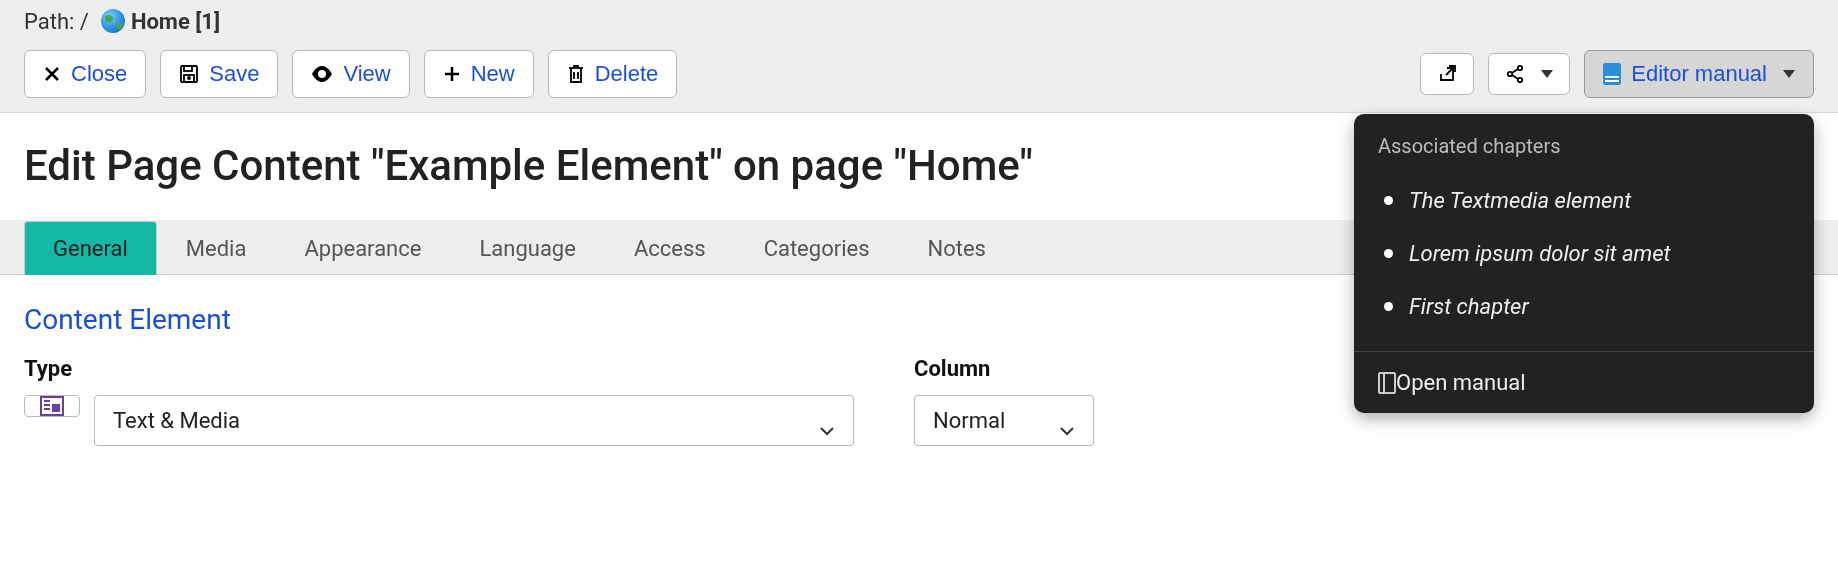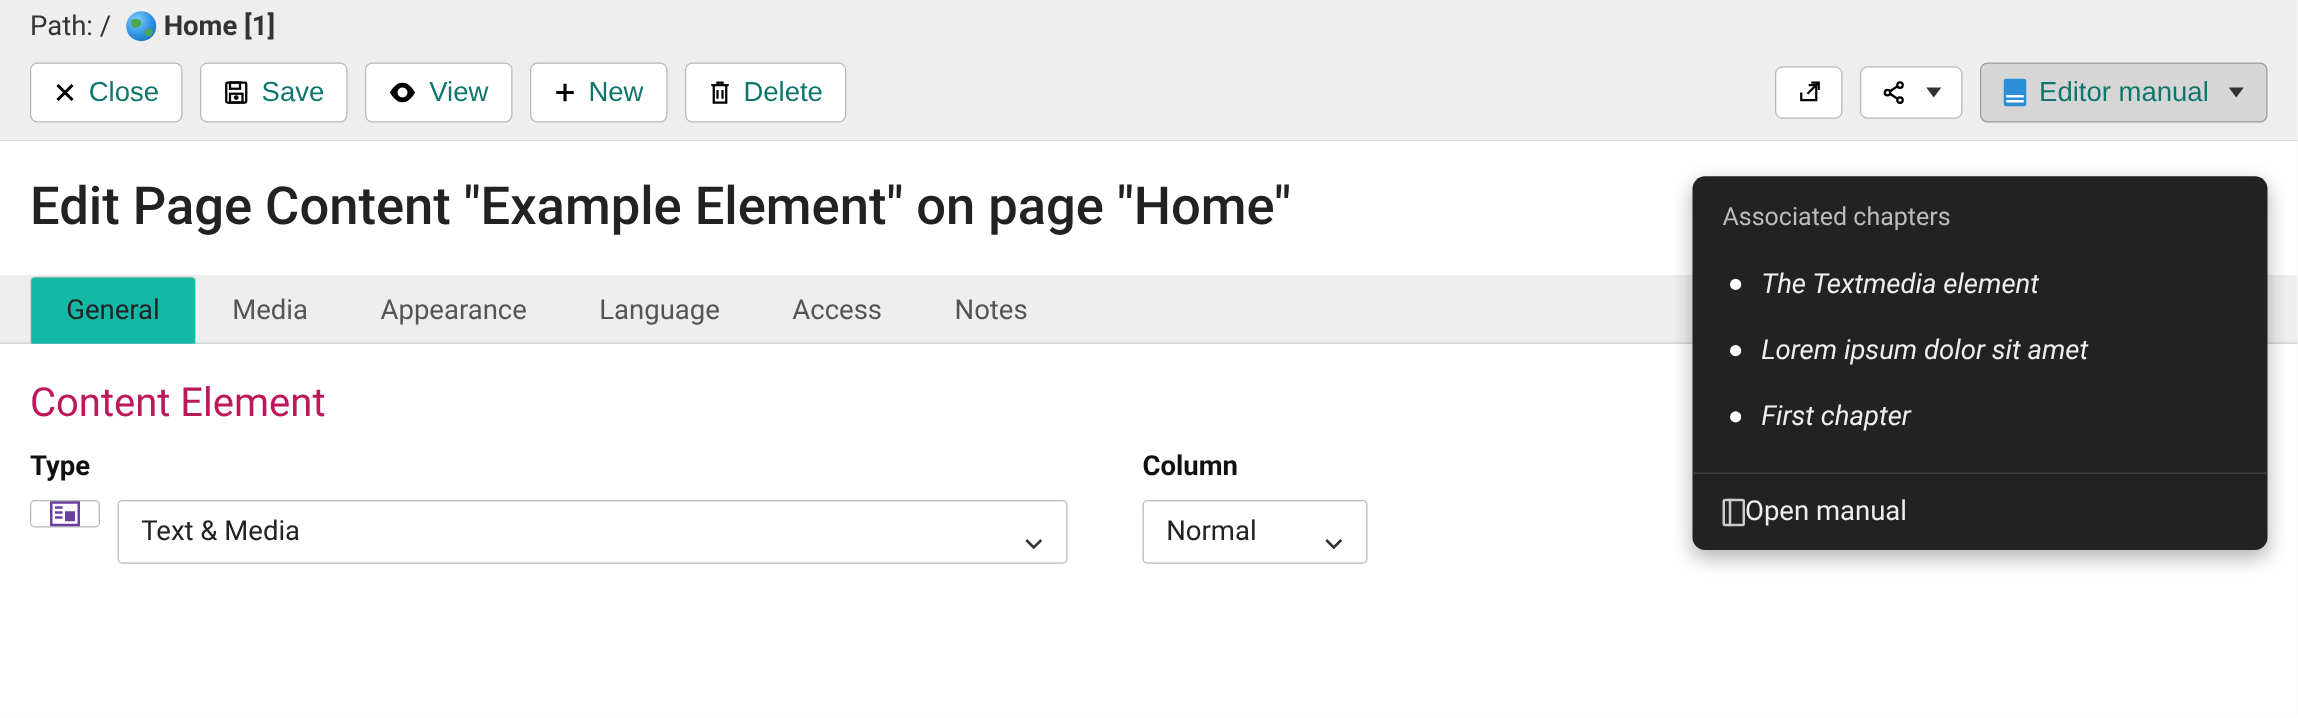--- a/index.html
+++ b/index.html
@@ -57,21 +57,21 @@
   .toolbar-spacer { flex: 1; }
   .btn {
     display: inline-flex;
     align-items: center;
     gap: 10px;
     background: #fff;
     border: 1px solid #b8b8b8;
     border-radius: 6px;
     padding: 10px 18px;
     font-size: 22px;
-    color: #0f766e;
+    color: #1d4ed8;
     cursor: pointer;
     justify-content: space-between;
   }
   .btn.icon-only { padding: 10px 16px; }
   .btn.active {
     background: #d6d6d6;
     border-color: #9a9a9a;
   }
   .icon {
     display:inline-flex;
@@ -129,22 +129,22 @@
     position:relative;
     top:1px;
   }
   .tab.active {
     background:#14b8a6;
     color:#222;
     border-color:#ccc;
     border-radius:4px 4px 0 0;
   }
   .section-title {
-    font-size:32px;
-    color:#be185d;
+    font-size:28px;
+    color:#1d4ed8;
     margin-top:28px;
     margin-bottom:20px;
   }
   .fields {
     display:flex;
     gap:60px;
   }
   .field label {
     display:block;
     font-weight:700;
@@ -262,21 +262,21 @@
   .book-icon::before {
     content:"";
     position:absolute;
     left:3px; top:-2px; bottom:-2px;
     width:2px;
     background:#ccc;
   }
 
   
   .content-wrapper { position: relative; }
-  .popover { top: 141px; }
+  .popover { top: 114px; }
 </style>
 </head>
 <body>
 
 <div class="content-wrapper">
 
 <div class="topbar">
   <span class="path-label">Path: /</span>
   <span class="globe"></span>
   <span class="path-page">Home [1]</span>
@@ -361,20 +361,21 @@
 
 <div class="content">
   <h1>Edit Page Content "Example Element" on page "Home"</h1>
 
   <div class="tabs">
     <div class="tab active">General</div>
     <div class="tab">Media</div>
     <div class="tab">Appearance</div>
     <div class="tab">Language</div>
     <div class="tab">Access</div>
+    <div class="tab">Categories</div>
     <div class="tab">Notes</div>
   </div>
 
   <div class="section-title">Content Element</div>
 
   <div class="fields">
     <div class="field">
       <label>Type</label>
       <div class="type-row">
         <div class="type-icon-box">

